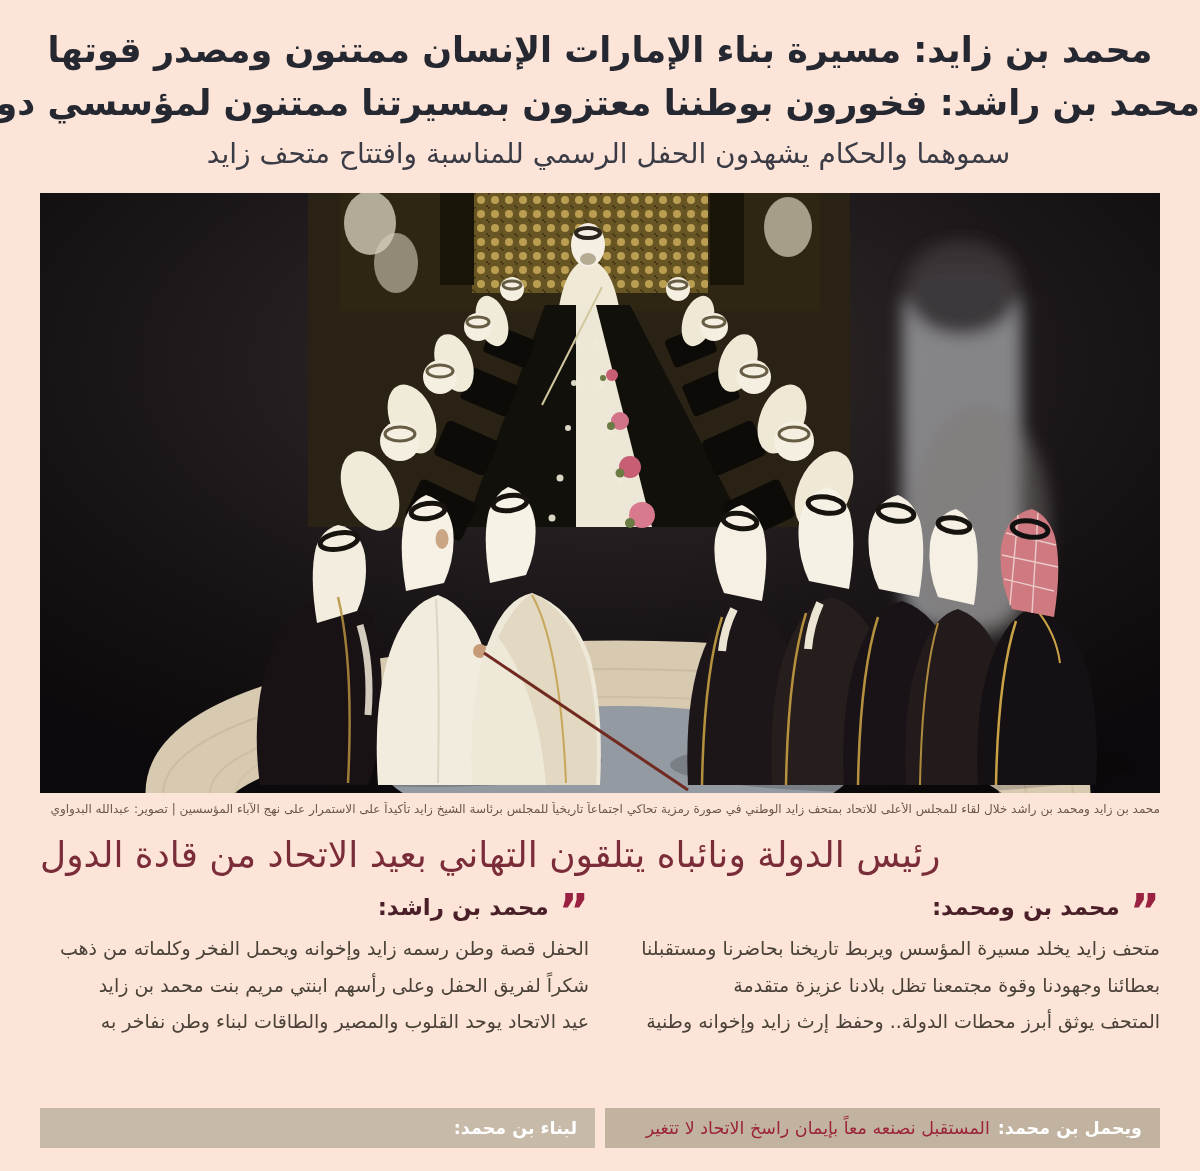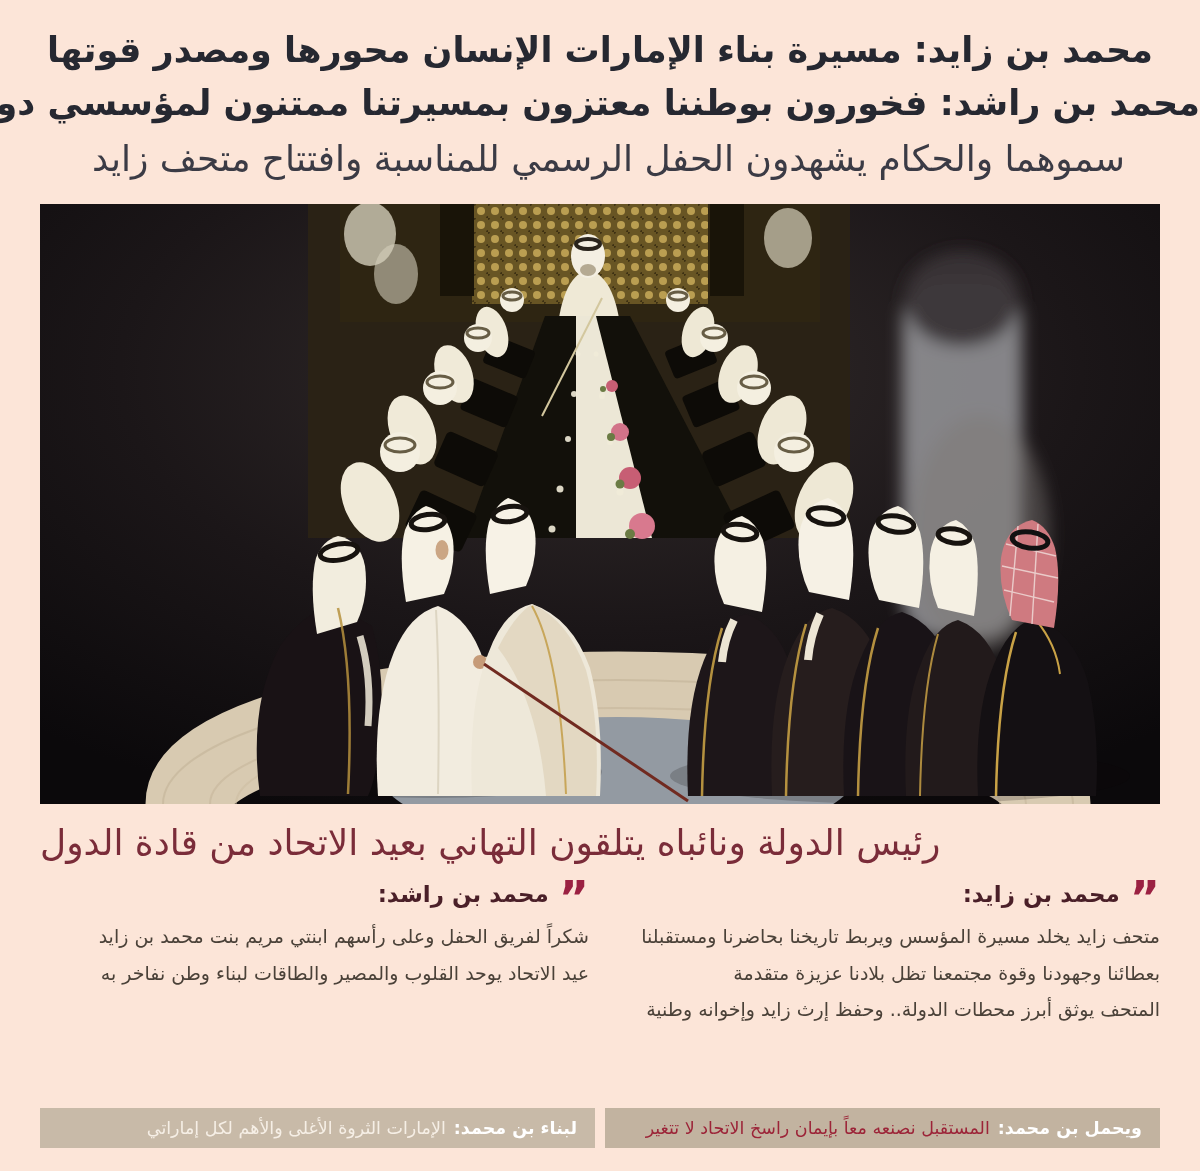--- a/index.html
+++ b/index.html
@@ -16,21 +16,21 @@
   .headlines{padding-top:24px;text-align:center;}
   .headline{
     margin:0;
     font-size:35px;font-weight:700;
     color:#262831;
     line-height:1.5;
     white-space:nowrap;
   }
   .subheadline{
     margin:6px 0 0 17px;
-    font-size:36px;font-weight:400;
+    font-size:28px;font-weight:400;
     color:#3b3b45;
     line-height:1.35;
     white-space:nowrap;
   }
   
   figure{margin:20px 40px 0 40px;}
   .photo-wrap{width:1120px;height:600px;background:#0d0a0c;}
   figcaption{
     margin-top:9px;
     font-size:12px;
@@ -85,21 +85,21 @@
   .bar-name{color:#ffffff;font-weight:700;}
   .bar-seg.right .bar-text{color:#9c2438;}
   .bar-seg.left .bar-text{color:#f6efe6;}
 </style>
 </head>
 <body>
 
 <div class="page">
 
   <header class="headlines">
-    <h1 class="headline">محمد بن زايد: مسيرة بناء الإمارات الإنسان محورها ومصدر قوتها</h1>
+    <h1 class="headline">محمد بن زايد: مسيرة بناء الإمارات الإنسان ممتنون ومصدر قوتها</h1>
     <h1 class="headline">محمد بن راشد: فخورون بوطننا معتزون بمسيرتنا ممتنون لمؤسسي دولتنا</h1>
     <h2 class="subheadline">سموهما والحكام يشهدون الحفل الرسمي للمناسبة وافتتاح متحف زايد</h2>
   </header>
 
   <figure>
     <div class="photo-wrap">
       <svg viewBox="0 0 1120 600" width="1120" height="600" xmlns="http://www.w3.org/2000/svg">
         <defs>
           <radialGradient id="glow" cx="50%" cy="28%" r="78%">
             <stop offset="0%" stop-color="#332c2c"></stop>
@@ -284,52 +284,53 @@
               <path d="M964 386 L1014 398"></path>
             <path d="M978 322 L970 412"></path>
               <path d="M998 320 L992 420"></path>
           </g>
           <ellipse cx="990" cy="336" rx="18" ry="8" fill="none" stroke="#111111" stroke-width="5" transform="rotate(8 990 336)"></ellipse>
         </g>
 
         <path d="M444 460 L648 597" stroke="#712a20" stroke-width="3"></path>
       </svg>
     </div>
+    <figcaption>محمد بن زايد ومحمد بن راشد خلال لقاء للمجلس الأعلى للاتحاد بمتحف زايد الوطني في صورة رمزية تحاكي اجتماعاً تاريخياً للمجلس برئاسة الشيخ زايد تأكيداً على الاستمرار على نهج الآباء المؤسسين | تصوير: عبدالله البدواوي</figcaption>
   </figure>
 
   <h2 class="section-headline">رئيس الدولة ونائباه يتلقون التهاني بعيد الاتحاد من قادة الدول</h2>
 
   <div class="quotes">
     <section class="quote">
       <div class="quote-header">
         <span class="quote-mark">”</span>
-        <span>محمد بن زايد:</span>
+        <span>محمد بن ومحمد:</span>
       </div>
       <div class="quote-body">
         <div class="quote-line">متحف زايد يخلد مسيرة المؤسس ويربط تاريخنا بحاضرنا ومستقبلنا</div>
         <div class="quote-line">بعطائنا وجهودنا وقوة مجتمعنا تظل بلادنا عزيزة متقدمة</div>
         <div class="quote-line">المتحف يوثق أبرز محطات الدولة.. وحفظ إرث زايد وإخوانه وطنية</div>
       </div>
     </section>
     <section class="quote">
       <div class="quote-header">
         <span class="quote-mark">”</span>
         <span>محمد بن راشد:</span>
       </div>
       <div class="quote-body">
+        <div class="quote-line">الحفل قصة وطن رسمه زايد وإخوانه ويحمل الفخر وكلماته من ذهب</div>
         <div class="quote-line">شكراً لفريق الحفل وعلى رأسهم ابنتي مريم بنت محمد بن زايد</div>
         <div class="quote-line">عيد الاتحاد يوحد القلوب والمصير والطاقات لبناء وطن نفاخر به</div>
       </div>
     </section>
   </div>
 
   <div class="bottom-bar">
     <div class="bar-seg right">
       <span class="bar-name">ويحمل بن محمد:</span>
       <span class="bar-text">المستقبل نصنعه معاً بإيمان راسخ الاتحاد لا تتغير</span>
     </div>
     <div class="bar-seg left">
       <span class="bar-name">لبناء بن محمد:</span>
-      <span class="bar-text">الإمارات الثروة الأغلى والأهم لكل إماراتي</span>
     </div>
   </div>
 
 </div>
 
 </body></html>

